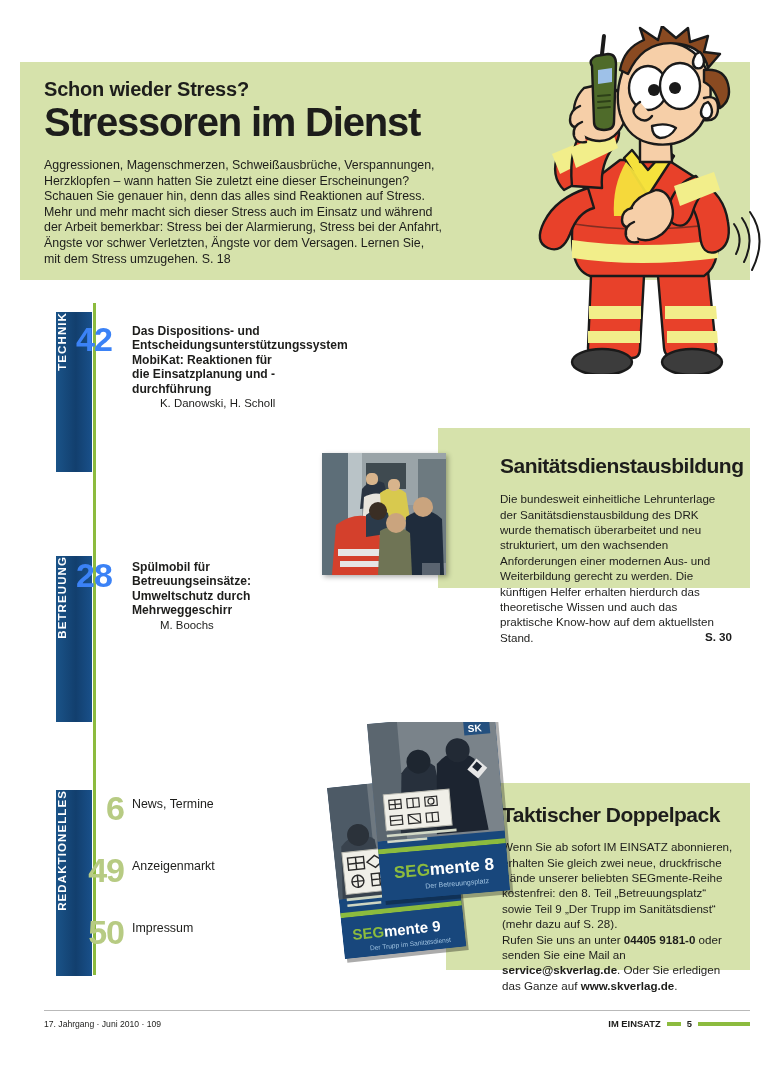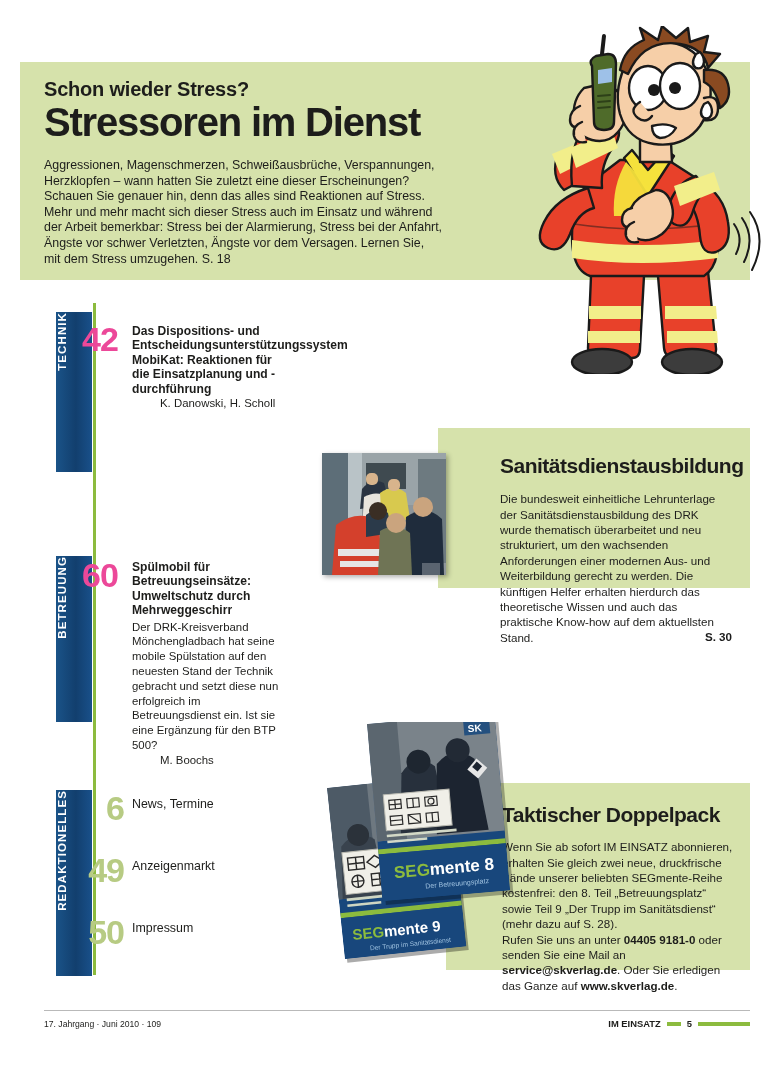--- a/index.html
+++ b/index.html
@@ -61,23 +61,23 @@
   .tab-technik span{padding-top:56px;}
   .tab-betreuung{top:556px;height:166px;}
   .tab-betreuung span{padding-top:28px;}
   .tab-redaktionelles{top:790px;height:186px;}
   .tab-redaktionelles span{padding-top:14px;}
 
   
   .entry{position:absolute;}
   .entry .num{
     position:absolute;left:0;top:0;
-    font-size:34px;font-weight:bold;color:#ec4899;
+    font-size:34px;font-weight:bold;color:#3b82f6;
     line-height:30px;letter-spacing:-1px;
-    text-align:center;width:48px;
+    text-align:left;width:48px;
   }
   .entry .body{position:absolute;left:56px;top:0;width:152px;}
   .entry .etitle{
     font-size:12.1px;font-weight:bold;line-height:14.4px;
     color:#1d1d1b;margin:0;
   }
   .entry .edesc{
     font-size:11.4px;line-height:14.8px;color:#1d1d1b;margin:2px 0 0 0;
   }
   .entry .eauthor{
@@ -250,24 +250,23 @@
 
   <div class="entry entry-42">
     <div class="num">42</div>
     <div class="body">
       <p class="etitle">Das Dispositions- und Entscheidungsunterstützungssystem MobiKat: Reaktionen für die Einsatzplanung und -durchführung</p>
       <p class="eauthor">K. Danowski, H. Scholl</p>
     </div>
   </div>
 
   <div class="entry entry-46">
-    <div class="num">60</div>
+    <div class="num">28</div>
     <div class="body">
       <p class="etitle">Spülmobil für Betreuungseinsätze: Umweltschutz durch Mehrweggeschirr</p>
-      <p class="edesc">Der DRK-Kreisverband Mönchengladbach hat seine mobile Spülstation auf den neuesten Stand der Technik gebracht und setzt diese nun erfolgreich im Betreuungsdienst ein. Ist sie eine Ergänzung für den BTP 500?</p>
       <p class="eauthor">M. Boochs</p>
     </div>
   </div>
 
   <div class="entry-simple entry-6">
     <div class="num">6</div>
     <div class="etitle">News, Termine</div>
   </div>
   <div class="entry-simple entry-49">
     <div class="num">49</div>

